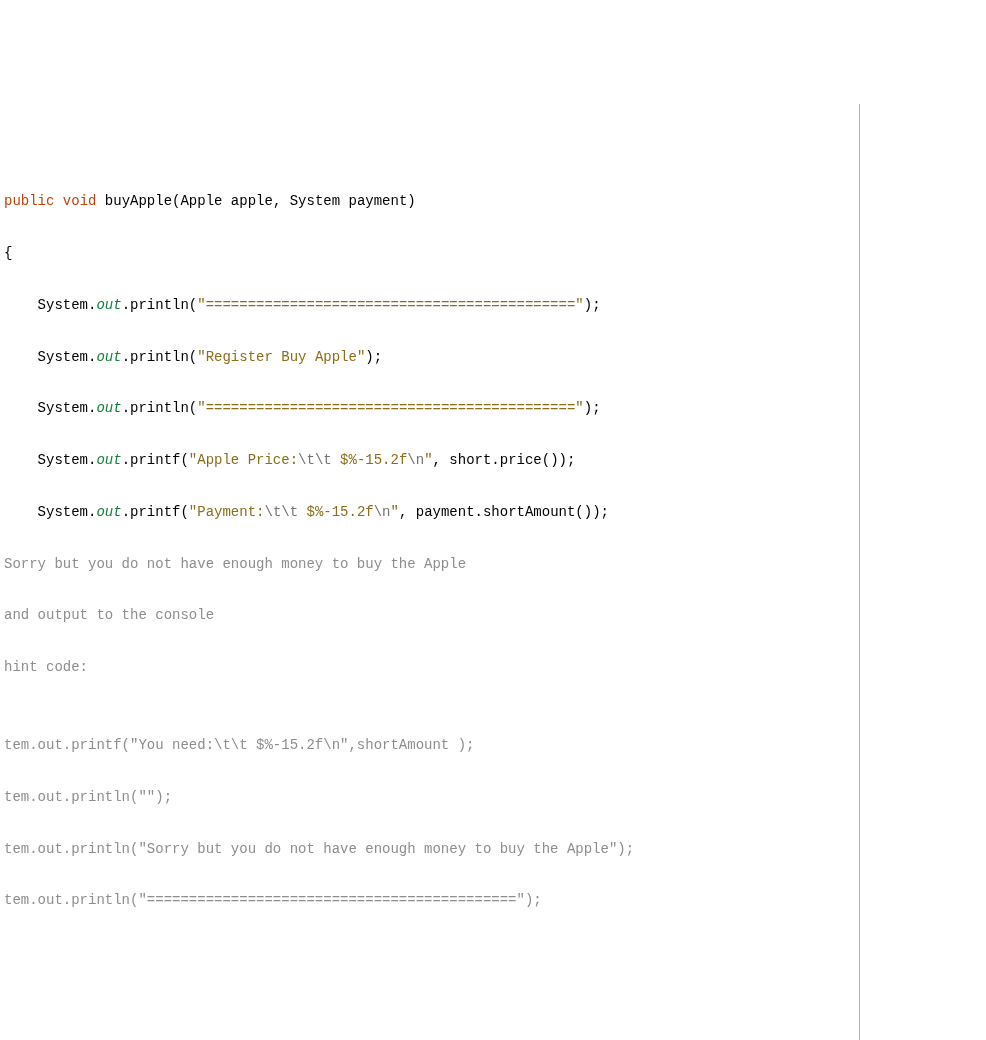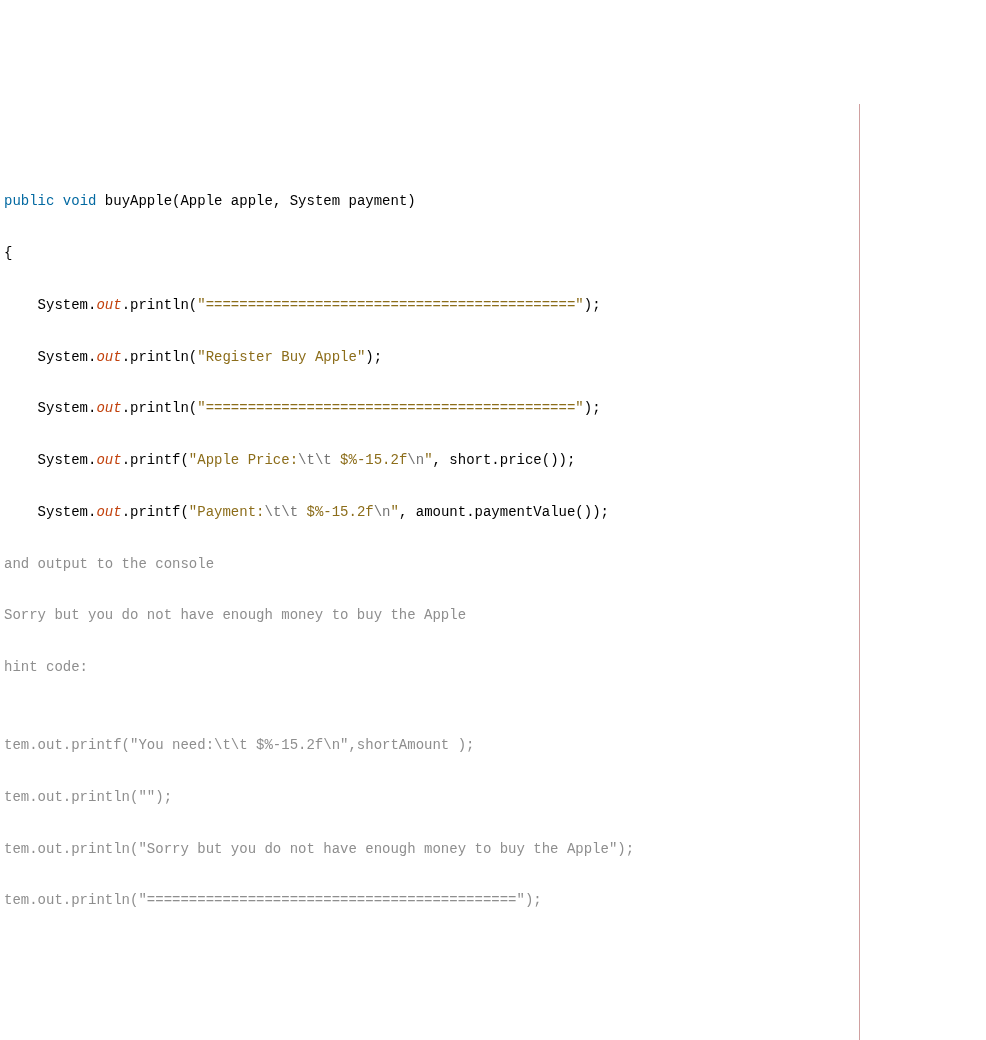--- a/index.html
+++ b/index.html
@@ -22,44 +22,44 @@
     position: absolute;
     top: 0;
     bottom: 0;
     left: 859px;
     width: 1px;
     background: #d0a0a0;
   }
   .line {
     padding-left: 4px;
   }
-  .kw { color: #0369a1; }       
+  .kw { color: #c2410c; }       
   .str { color: #8c6d1a; }      
   .esc { color: #737373; }      
   .cmt { color: #8e8e8e; }      
-  .fld { color: #c2410c; font-style: italic; }      
+  .fld { color: #15803d; font-style: italic; }      
   .mname { font-weight: normal; color: #000000; }
 </style>
 </head>
 <body>
 
 
 
 <div class="editor">
   <div class="margin-line"></div>
 
 <div class="line"><span class="kw">public</span> <span class="kw">void</span> <span class="mname">buyApple</span><span>(Apple apple, System payment)</span></div>
 <div class="line"><span>{</span></div>
 <div class="line"><span>    System.</span><span class="fld">out</span><span>.println(</span><span class="str">"============================================"</span><span>);</span></div>
 <div class="line"><span>    System.</span><span class="fld">out</span><span>.println(</span><span class="str">"Register Buy Apple"</span><span>);</span></div>
 <div class="line"><span>    System.</span><span class="fld">out</span><span>.println(</span><span class="str">"============================================"</span><span>);</span></div>
 <div class="line"><span>    System.</span><span class="fld">out</span><span>.printf(</span><span class="str">"Apple Price:</span><span class="esc">\t\t</span><span class="str"> $%-15.2f</span><span class="esc">\n</span><span class="str">"</span><span>, short.price());</span></div>
-<div class="line"><span>    System.</span><span class="fld">out</span><span>.printf(</span><span class="str">"Payment:</span><span class="esc">\t\t</span><span class="str"> $%-15.2f</span><span class="esc">\n</span><span class="str">"</span><span>, amount.paymentValue());</span></div>
+<div class="line"><span>    System.</span><span class="fld">out</span><span>.printf(</span><span class="str">"Payment:</span><span class="esc">\t\t</span><span class="str"> $%-15.2f</span><span class="esc">\n</span><span class="str">"</span><span>, payment.shortAmount());</span></div>
+<div class="line cmt"><span>Sorry but you do not have enough money to buy the Apple</span></div>
 <div class="line cmt"><span>and output to the console</span></div>
-<div class="line cmt"><span>Sorry but you do not have enough money to buy the Apple</span></div>
 <div class="line cmt"><span>hint code:</span></div>
 <div class="line cmt"><span></span></div>
 <div class="line cmt"><span>tem.out.printf("You need:\t\t $%-15.2f\n",shortAmount );</span></div>
 <div class="line cmt"><span>tem.out.println("");</span></div>
 <div class="line cmt"><span>tem.out.println("Sorry but you do not have enough money to buy the Apple");</span></div>
 <div class="line cmt"><span>tem.out.println("============================================");</span></div>
 
 
 
 

